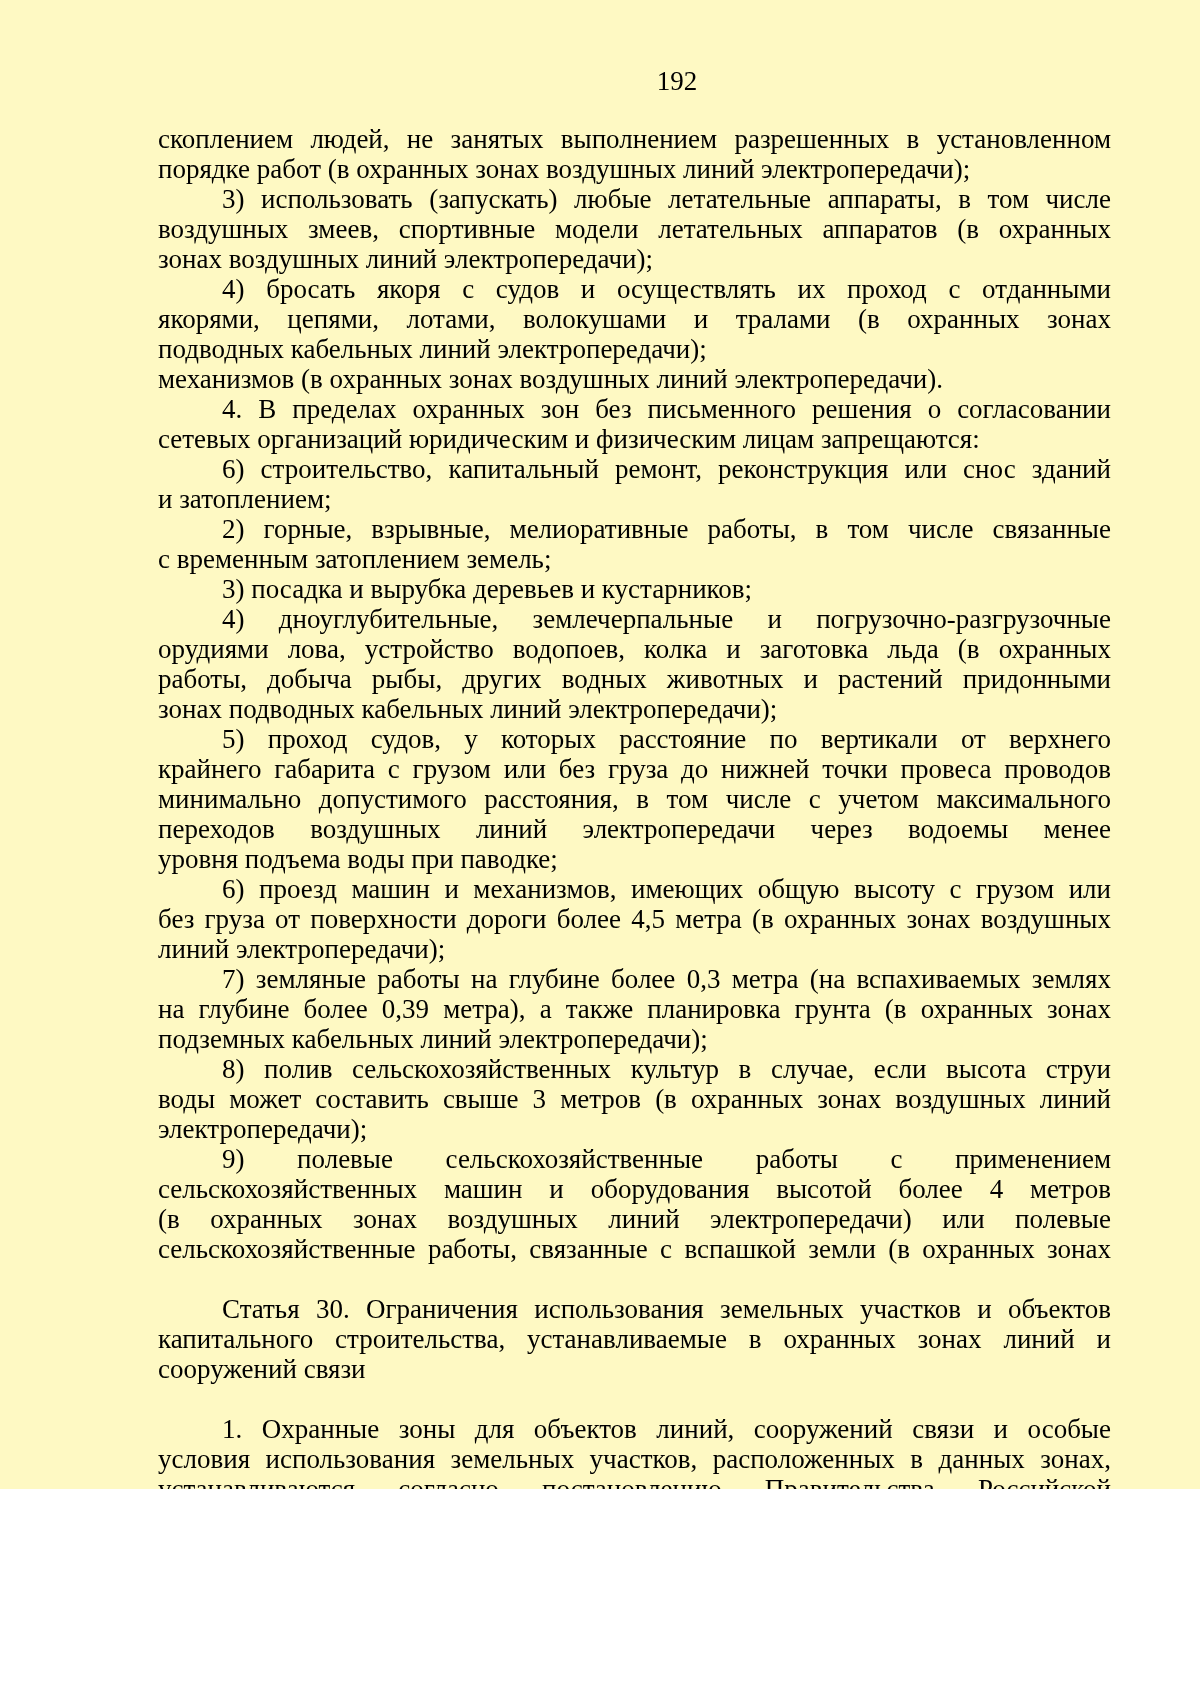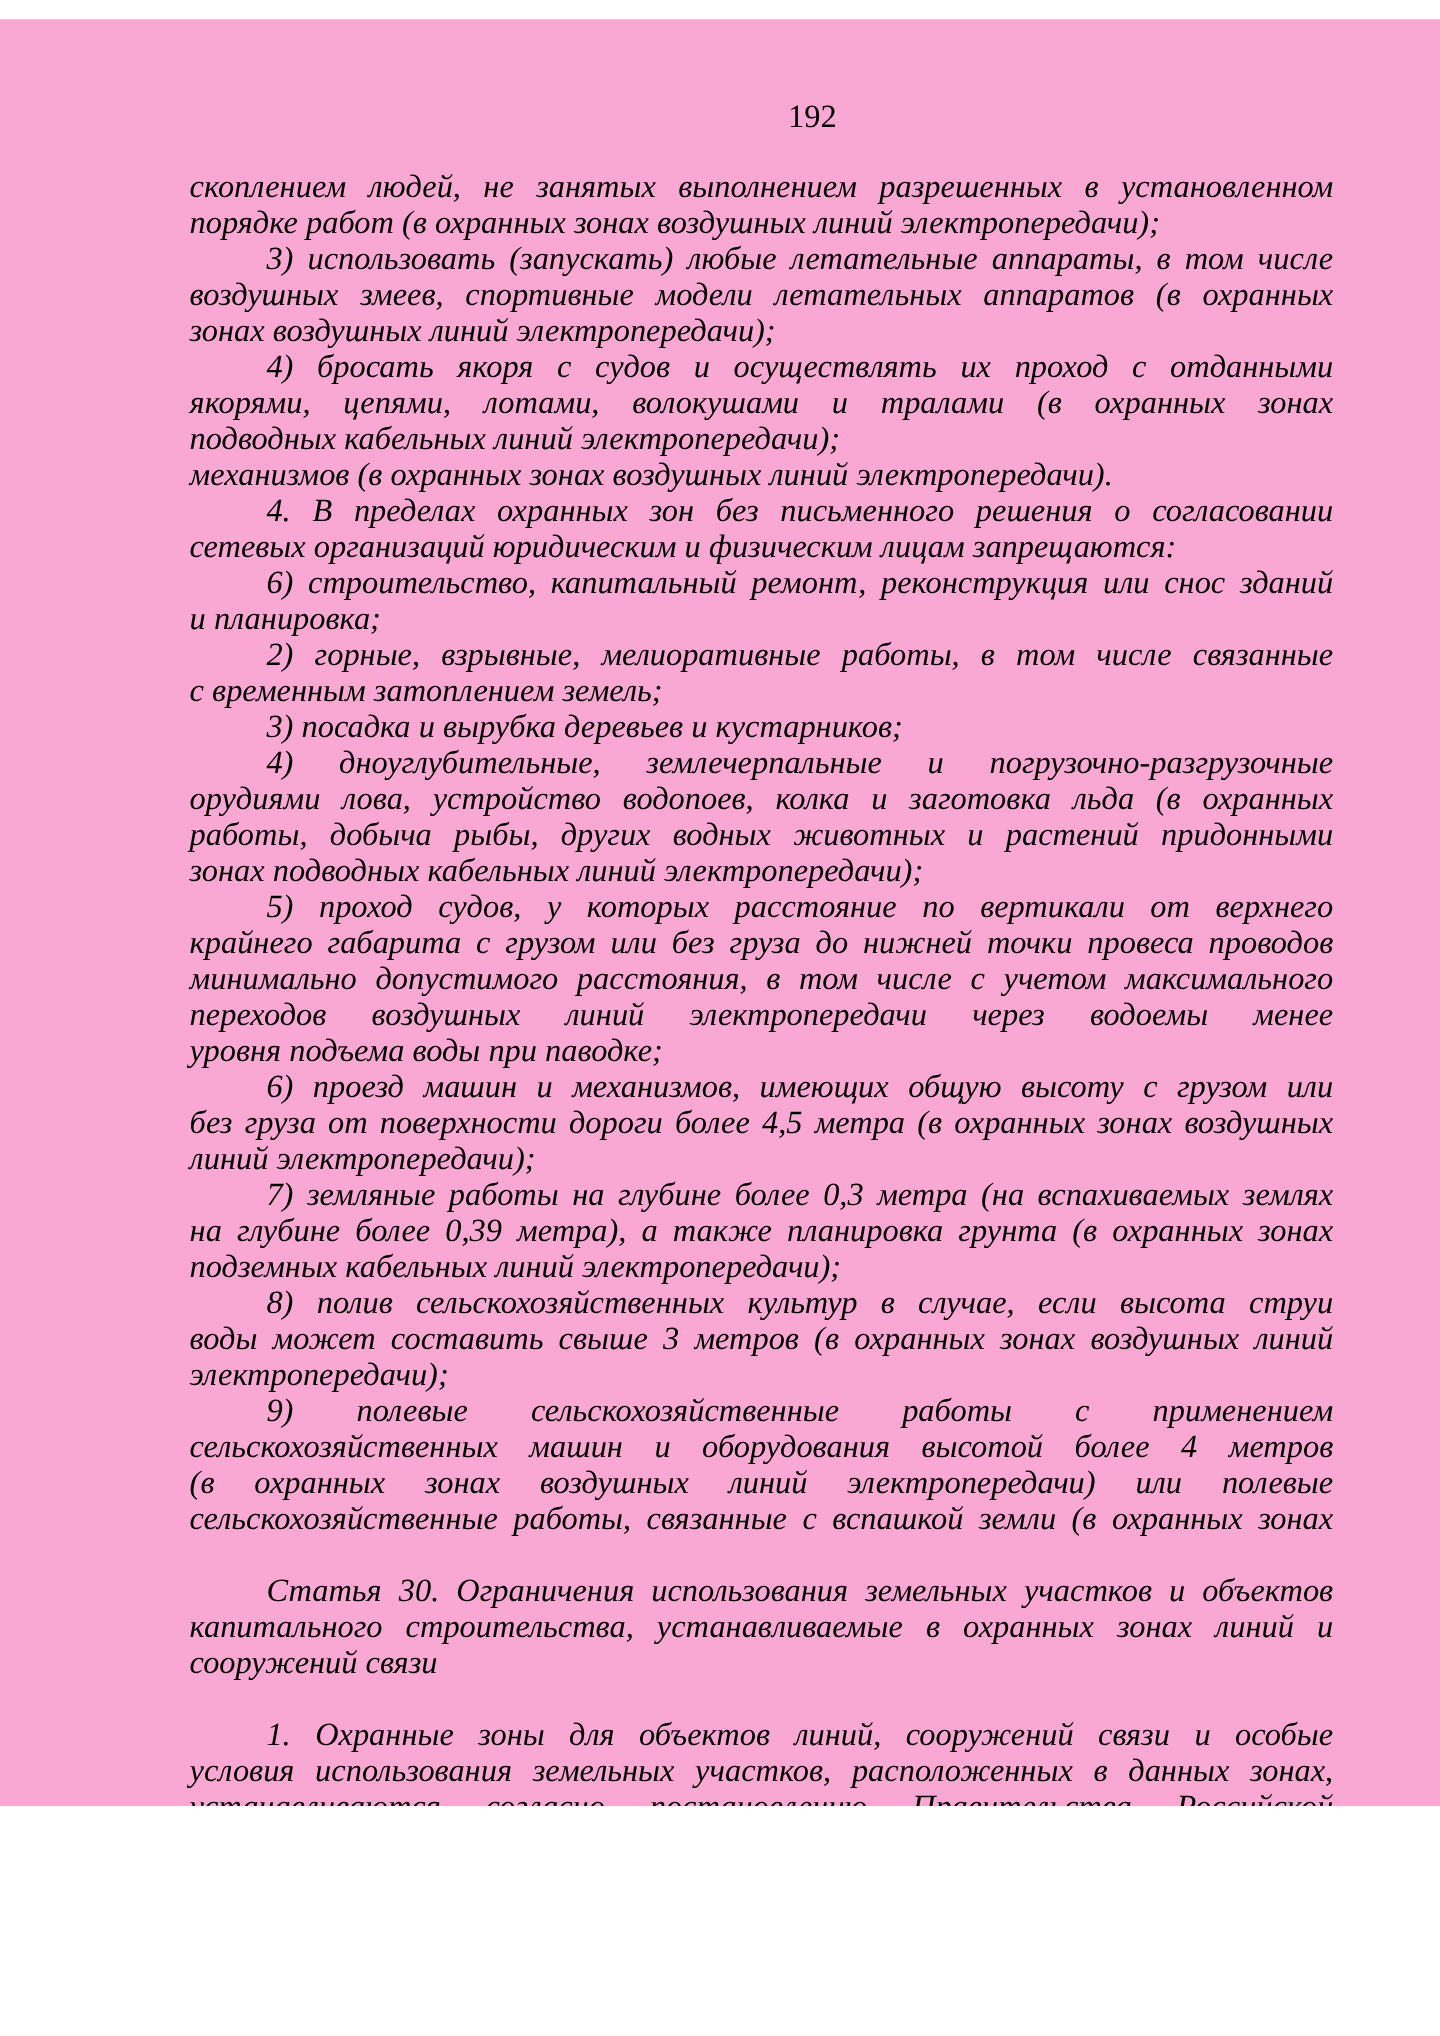--- a/index.html
+++ b/index.html
@@ -4,44 +4,43 @@
 <style>
   html, body {
     margin: 0;
     padding: 0;
     background: #ffffff;
   }
   .page {
     position: relative;
     width: 1200px;
     height: 1489px;
-    background: #f9a8d4;
+    background: #fef9c3;
     color: #000000;
     font-family: "Liberation Serif", "DejaVu Serif", serif;
     overflow: hidden;
-    margin-top: 16px;
   }
   .page-number {
     position: absolute;
     top: 66px;
     left: 647px;
     width: 60px;
     text-align: center;
     font-size: 27px;
     line-height: 30px;
   }
   .doc {
     position: absolute;
     left: 158px;
     top: 124px;
     width: 953px;
     font-size: 27px;
     line-height: 30px;
   }
-  .para { margin: 0; padding: 0; font-style: italic; }
+  .para { margin: 0; padding: 0; }
   .para.space-before { margin-top: 30px; }
   .line {
     text-align: justify;
     text-align-last: justify;
     height: 30px;
     white-space: normal;
   }
   .line.para-end { text-align-last: left; }
   .line.indent { text-indent: 64px; }
 </style>
@@ -67,21 +66,21 @@
       </div>
       <div class="para">
         <div class="line para-end">механизмов (в охранных зонах воздушных линий электропередачи).</div>
       </div>
       <div class="para">
         <div class="line indent">4. В пределах охранных зон без письменного решения о согласовании</div>
         <div class="line para-end">сетевых организаций юридическим и физическим лицам запрещаются:</div>
       </div>
       <div class="para">
         <div class="line indent">6) строительство, капитальный ремонт, реконструкция или снос зданий</div>
-        <div class="line para-end">и планировка;</div>
+        <div class="line para-end">и затоплением;</div>
       </div>
       <div class="para">
         <div class="line indent">2) горные, взрывные, мелиоративные работы, в том числе связанные</div>
         <div class="line para-end">с временным затоплением земель;</div>
       </div>
       <div class="para">
         <div class="line para-end indent">3) посадка и вырубка деревьев и кустарников;</div>
       </div>
       <div class="para">
         <div class="line indent">4) дноуглубительные, землечерпальные и погрузочно-разгрузочные</div>

